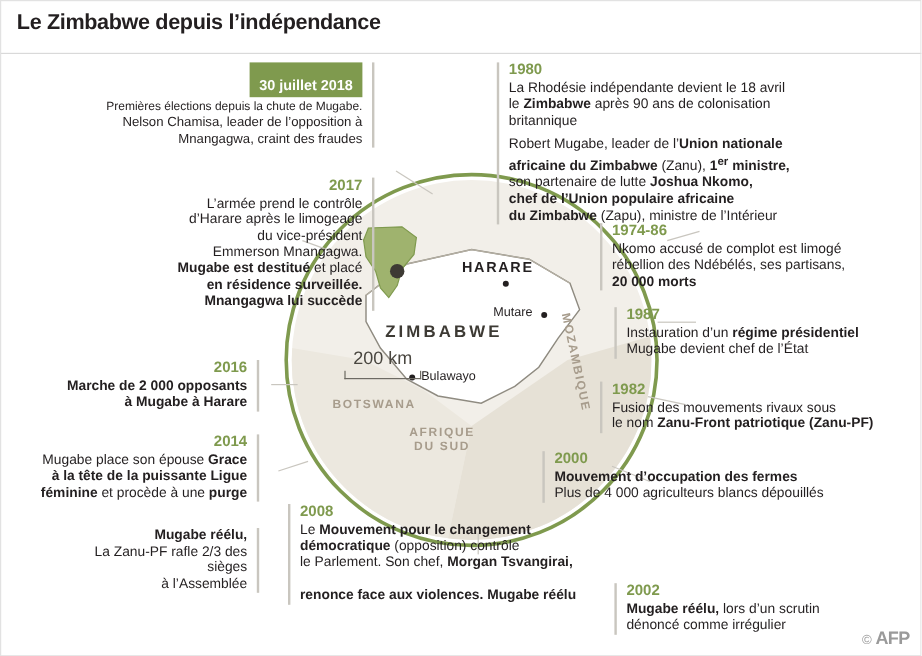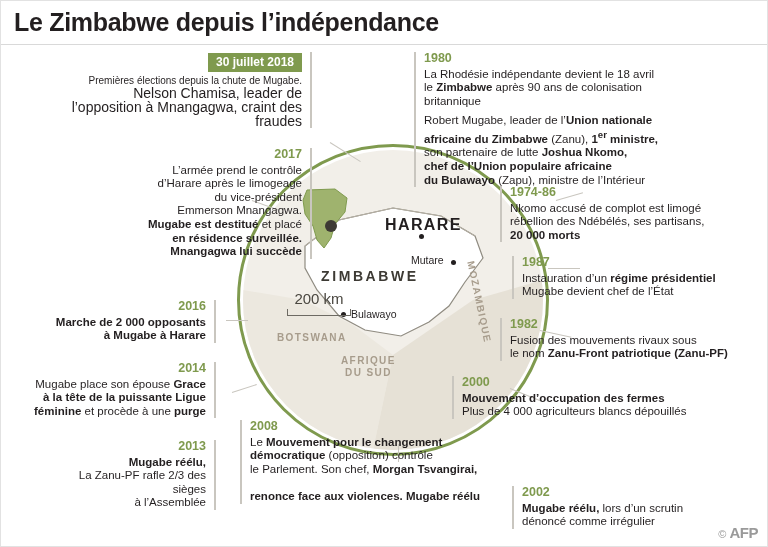--- a/index.html
+++ b/index.html
@@ -8,21 +8,21 @@
     width:768px; height:547px;
     background:#ffffff;
     font-family:"Liberation Sans", sans-serif;
     color:#231f20;
     position:relative;
     overflow:hidden;
   }
   
   #title {
     position:absolute; left:14px; top:8px;
-    font-size:25px; font-weight:bold; letter-spacing:-0.3px;
+    font-size:18px; font-weight:bold; letter-spacing:-0.3px;
     color:#231f20;
     text-align:right;
   }
   #title-rule {
     position:absolute; left:0; top:44px; width:768px; height:1px;
     background:#d9d9d9;
   }
   
   #map-wrap {
     position:absolute; left:243px; top:150px; width:300px; height:300px;
@@ -57,21 +57,21 @@
   }
   
   #inset {
     position:absolute; left:48px; top:36px; width:70px; height:66px;
   }
   
   .city {
     position:absolute; font-size:10.5px; color:#231f20;
   }
   .dot { position:absolute; width:5px; height:5px; border-radius:50%; background:#231f20; }
-  #harare-lbl { left:142px; top:66px; font-weight:bold; letter-spacing:1.4px; font-size:16px;text-align:right;}
+  #harare-lbl { left:142px; top:66px; font-weight:bold; letter-spacing:1.4px; font-size:12px;text-align:right;}
   #harare-dot { left:176px; top:84px; }
   #mutare-lbl { left:168px; top:104px; }
   #mutare-dot { left:208px; top:110px; }
   #bulawayo-lbl { left:108px; top:158px; }
   #bulawayo-dot { left:98px; top:162px; }
   
   #scale { position:absolute; left:44px; top:140px; width:64px; }
   #scale-line { position:relative; height:7px; border-left:1px solid #6d6a63; border-right:1px solid #6d6a63; border-bottom:1px solid #6d6a63; }
   #scale-txt { font-size:15px; color:#4a4740; text-align:center; margin-bottom:2px; }
 
@@ -84,23 +84,23 @@
   .item b { font-weight:bold; }
   .right { text-align:right; }
   .left { text-align:left; }
   .bar-r { border-right:2px solid #c9c6bf; padding-right:8px; }
   .bar-l { border-left:2px solid #c9c6bf; padding-left:8px; }
 
   
   #i2018 { position:absolute; left:60px; top:52px; width:252px; text-align:right; }
   #i2018 .yr-chip {
     display:inline-block; background:#7f9a4e; color:#fff;
-    font-size:12px; font-weight:bold; padding:2px 8px 3px; margin-bottom:3px;
-  }
-  #i2018 .bd { font-size:14px; line-height:14px; }
+    font-size:12px; font-weight:bold; padding:12px 8px 3px; margin-bottom:3px;
+  }
+  #i2018 .bd { font-size:11px; line-height:14px; }
   #i2018 .hdr { font-weight:normal; font-size:10px; }
 
   
   .lead { position:absolute; background:#c9c6bf; }
 
   
   #credit {
     position:absolute; right:10px; bottom:6px;
     font-size:11px; color:#9a9a9a;margin-left:20px;
   }
@@ -202,21 +202,20 @@
     <div class="bd">
       Mugabe place son épouse <b>Grace</b><br>
       <b>à la tête de la puissante Ligue</b><br>
       <b>féminine</b> et procède à une <b>purge</b>
     </div>
   </div>
 </div>
 
 <div class="item right" style="left:46px; top:440px; width:170px;">
   <div class="bar-r">
-    <div class="yr">2013</div>
     <div class="bd">
       <b>Mugabe réélu,</b><br>La Zanu-PF rafle 2/3 des sièges<br>à l’Assemblée
     </div>
   </div>
 </div>
 
 <div class="item left" style="left:240px; top:420px; width:258px;">
   <div class="bar-l">
     <div class="yr">2008</div>
     <div class="bd">
@@ -235,21 +234,21 @@
     <div class="bd">
       La Rhodésie indépendante devient le 18 avril<br>
       le <b>Zimbabwe</b> après 90 ans de colonisation<br>
       britannique
     </div>
     <div class="bd" style="margin-top:6px;">
       Robert Mugabe, leader de l’<b>Union nationale</b><br>
       <b>africaine du Zimbabwe</b> (Zanu), <b>1<sup>er</sup> ministre,</b><br>
       son partenaire de lutte <b>Joshua Nkomo,</b><br>
       <b>chef de l’Union populaire africaine</b><br>
-      <b>du Bulawayo</b> (Zapu), ministre de l’Intérieur
+      <b>du Zimbabwe</b> (Zapu), ministre de l’Intérieur
     </div>
   </div>
 </div>
 
 <div class="item left" style="left:500px; top:186px; width:262px;">
   <div class="bar-l">
     <div class="yr">1974-86</div>
     <div class="bd">
       Nkomo accusé de complot est limogé<br>
       rébellion des Ndébélés, ses partisans,<br>

